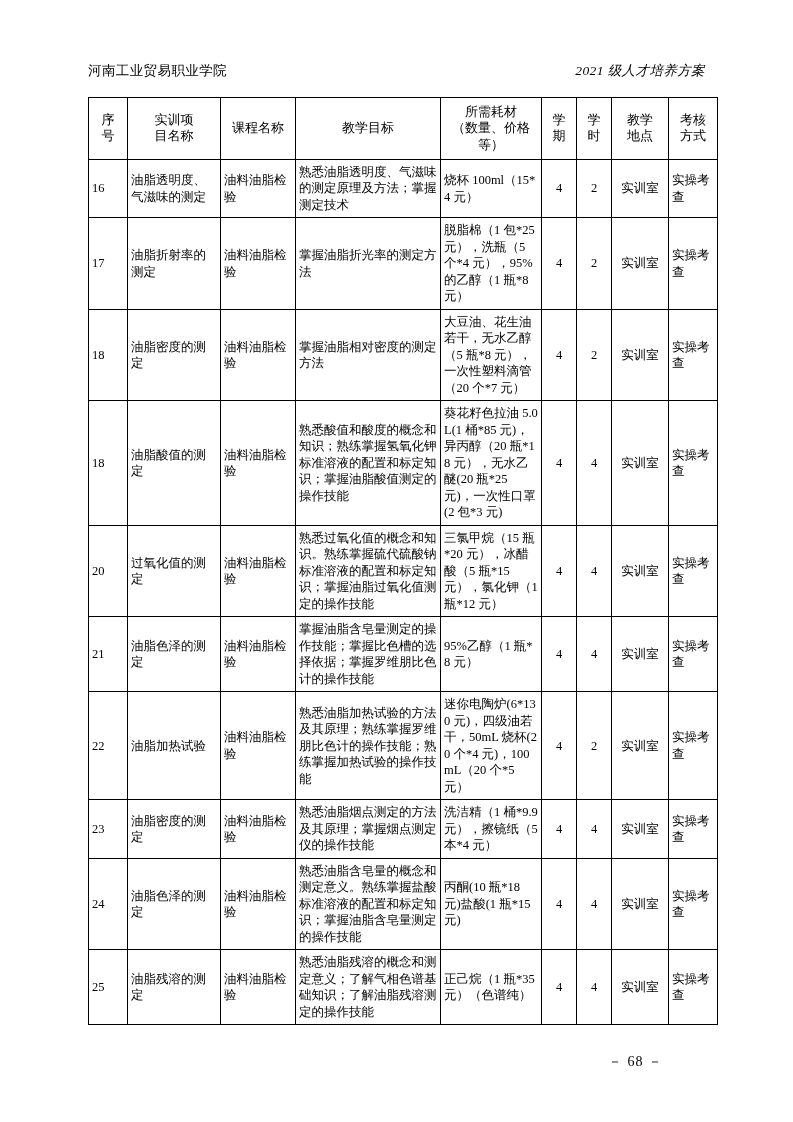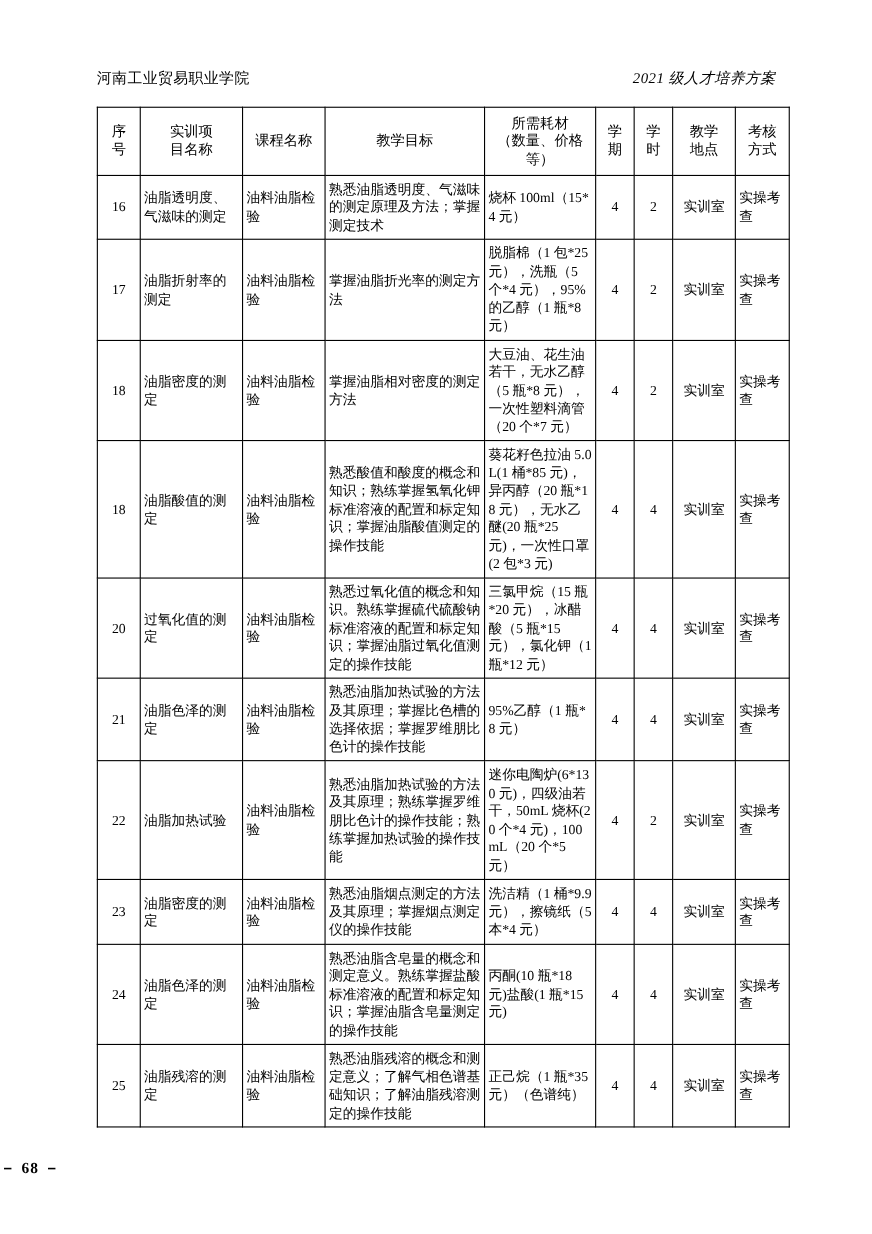--- a/index.html
+++ b/index.html
@@ -57,45 +57,44 @@
     vertical-align: middle;
     word-break: break-all;
     font-weight: normal;
   }
   table.main thead th {
     text-align: center;
     font-size: 13px;
     padding: 6px 2px;
     line-height: 1.25;
   }
-  .c-no      { width: 34px; text-align: center; }
+  .c-no      { width: 34px; }
   .c-item    { width: 88px; }
   .c-course  { width: 70px; }
   .c-goal    { width: 140px; }
   .c-mat     { width: 96px; }
   .c-term    { width: 30px; text-align: center; }
   .c-hours   { width: 30px; text-align: center; }
   .c-place   { width: 52px; text-align: center; }
   .c-assess  { width: 44px; }
 
   td.c-item, td.c-course, td.c-goal, td.c-mat {
     text-align: left;
   }
   td.c-place, td.c-assess {
     line-height: 1.3;
   }
   .footer {
     position: absolute;
     left: 0;
     top: 1053px;
     width: 663px;
-    text-align: left;
+    text-align: right;
     font-size: 14px;
     letter-spacing: 1px;
-    font-weight: bold;
   }
   .two-line {
     display: block;
   }
 </style>
 </head>
 <body>
 
 <div class="page">
 
@@ -192,21 +191,21 @@
         <td class="c-mat">三氯甲烷（15 瓶*20 元），冰醋酸（5 瓶*15 元），氯化钾（1 瓶*12 元）</td>
         <td class="c-term">4</td>
         <td class="c-hours">4</td>
         <td class="c-place">实训室</td>
         <td class="c-assess">实操考查</td>
       </tr>
       <tr>
         <td class="c-no">21</td>
         <td class="c-item">油脂色泽的测定</td>
         <td class="c-course">油料油脂检验</td>
-        <td class="c-goal">熟悉油脂加热试验的方法及其原理；掌握比色槽的选择依据；掌握罗维朋比色计的操作技能</td>
+        <td class="c-goal">掌握油脂含皂量测定的操作技能；掌握比色槽的选择依据；掌握罗维朋比色计的操作技能</td>
         <td class="c-mat">95%乙醇（1 瓶*8 元）</td>
         <td class="c-term">4</td>
         <td class="c-hours">4</td>
         <td class="c-place">实训室</td>
         <td class="c-assess">实操考查</td>
       </tr>
       <tr>
         <td class="c-no">22</td>
         <td class="c-item">油脂加热试验</td>
         <td class="c-course">油料油脂检验</td>

